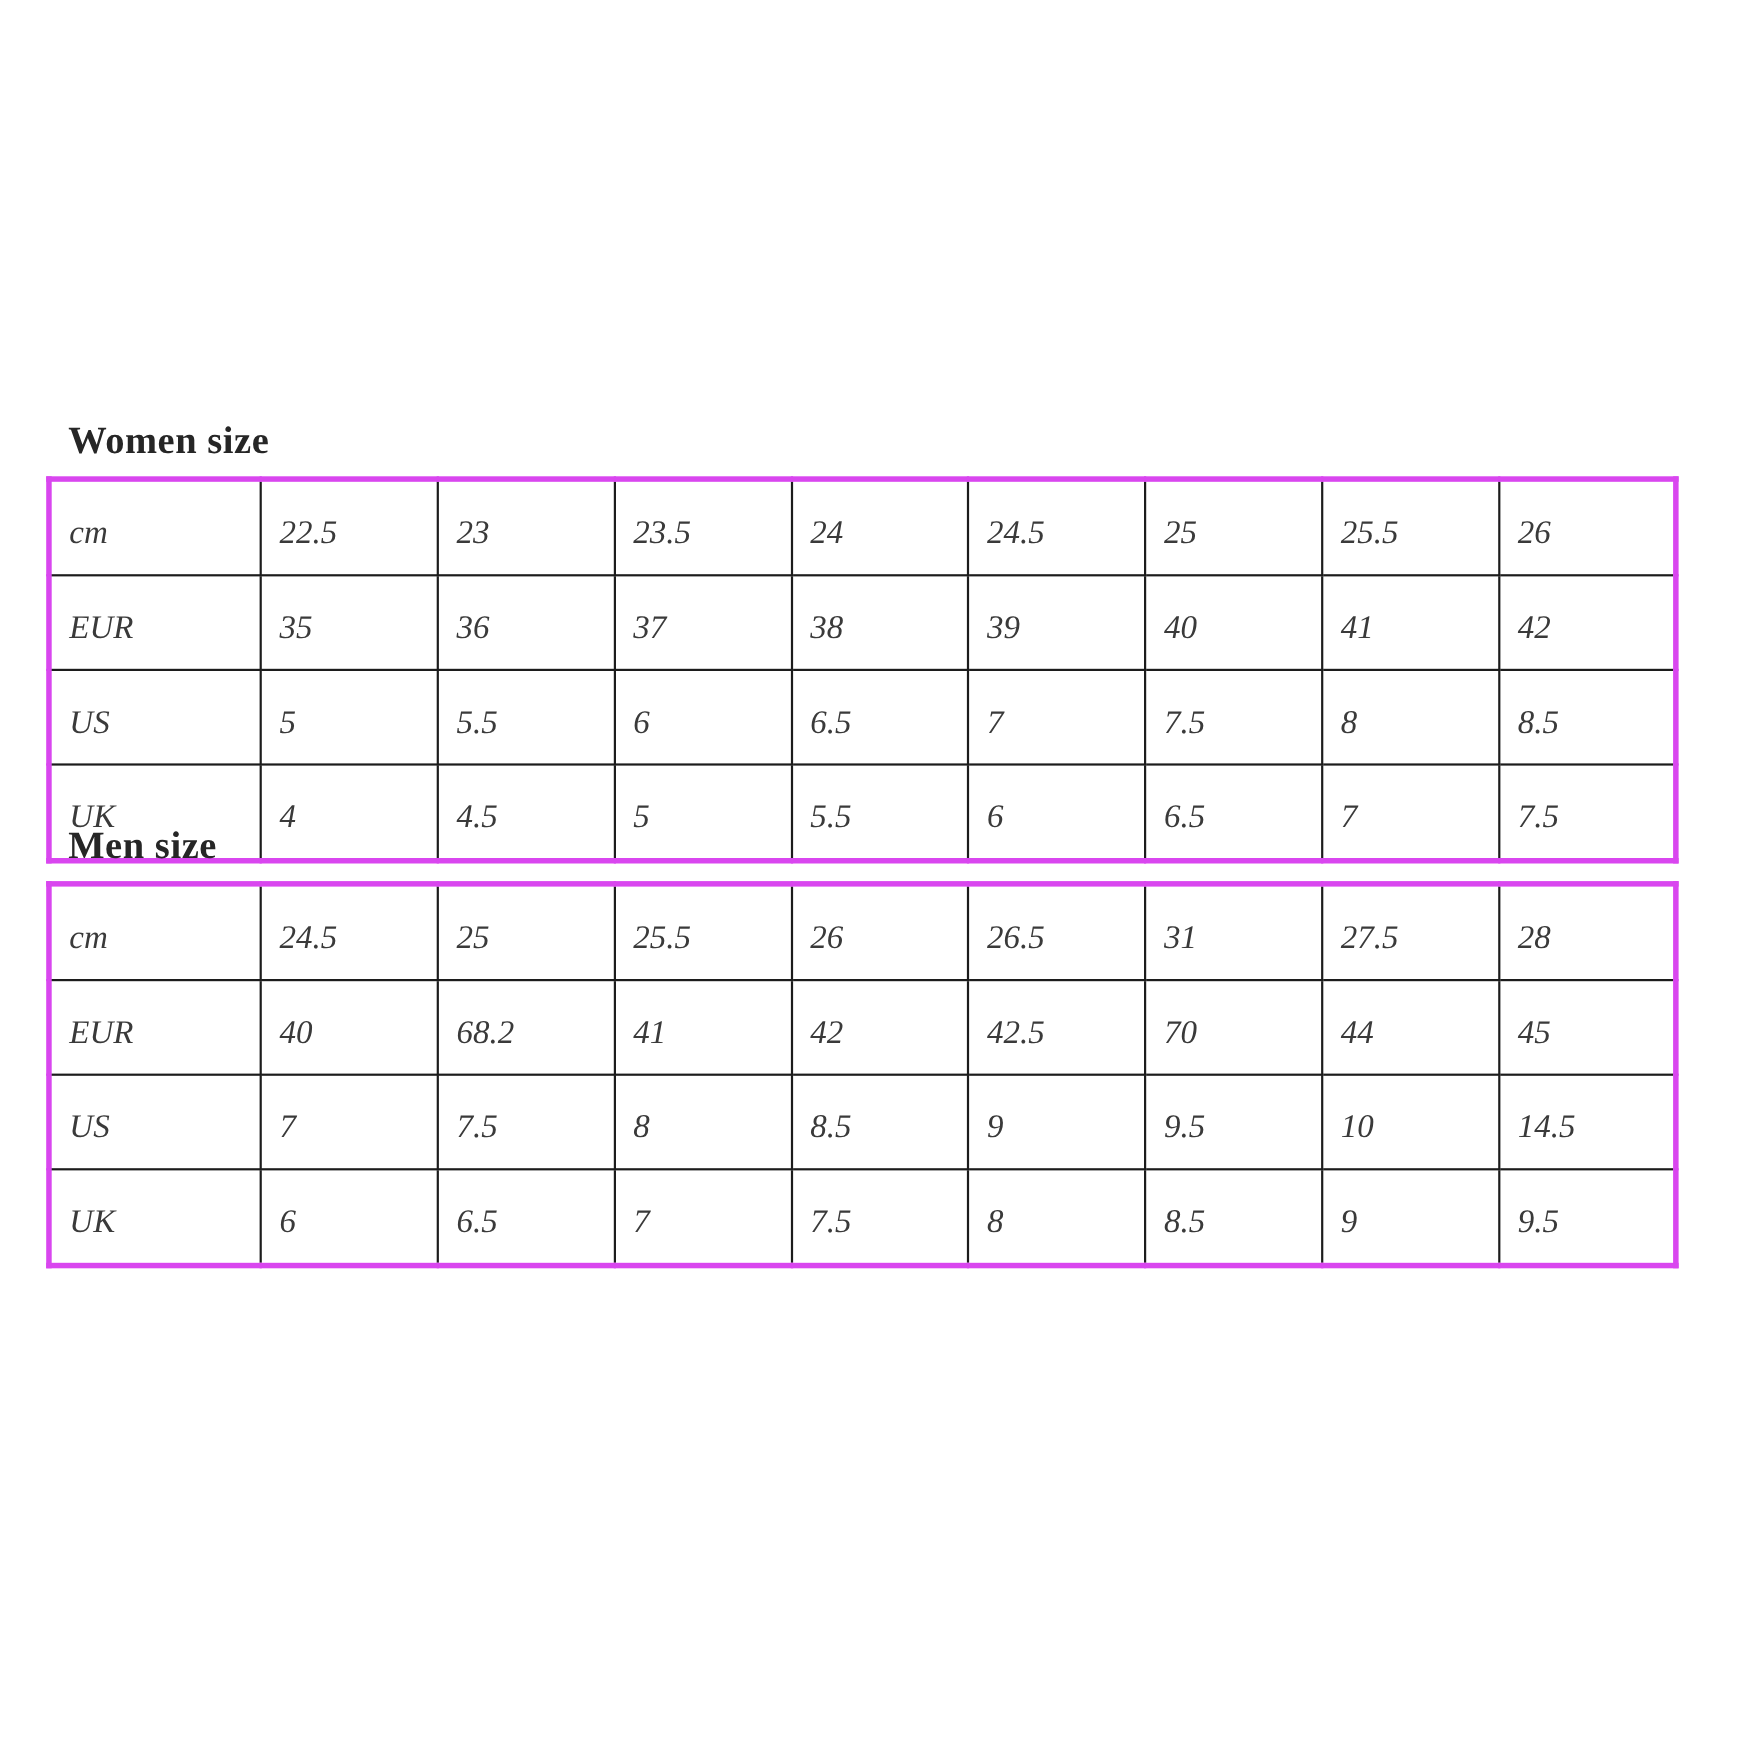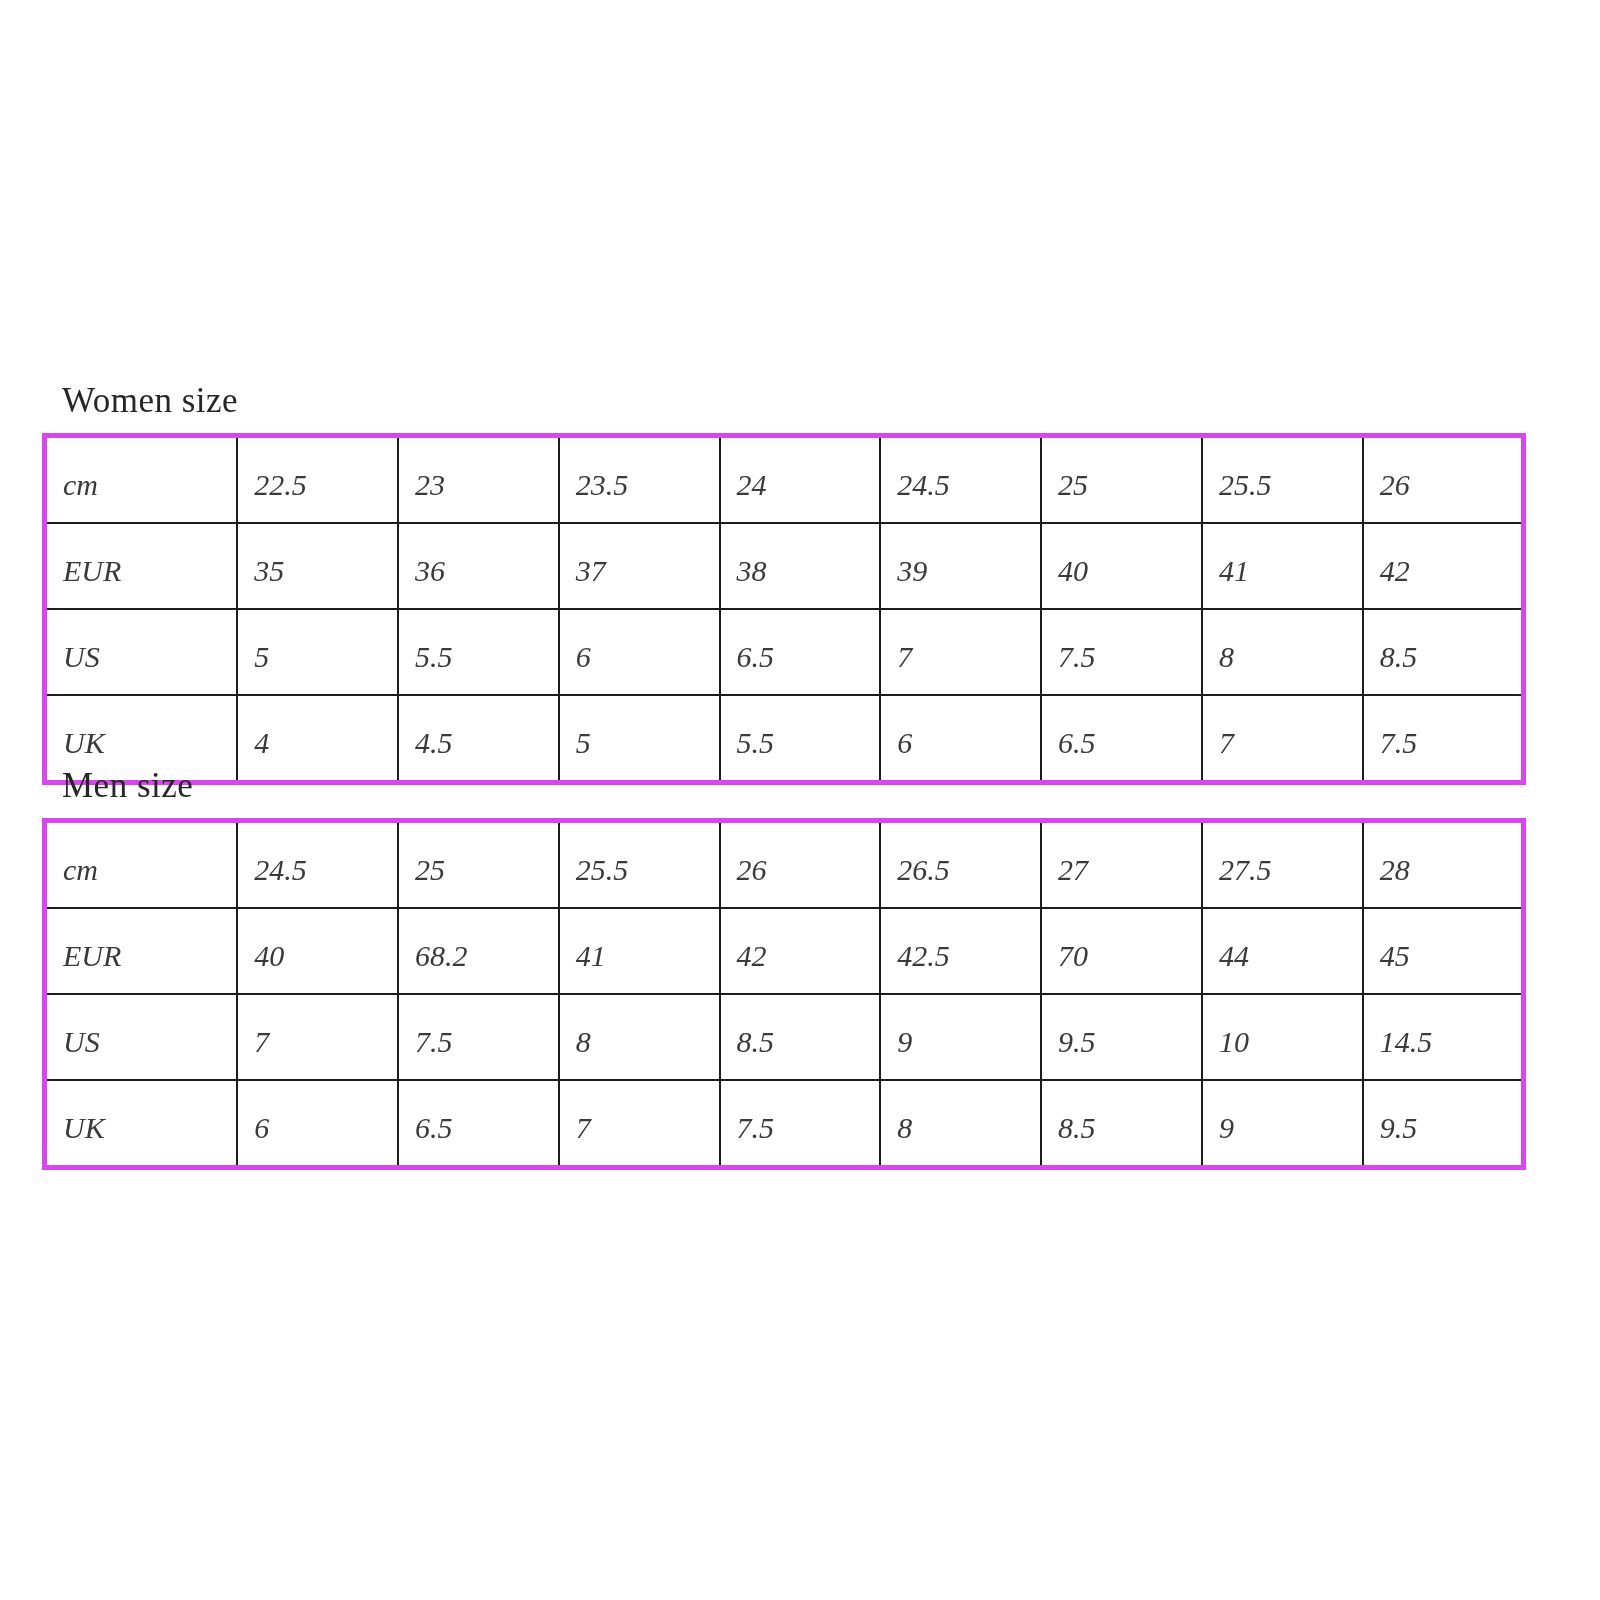--- a/index.html
+++ b/index.html
@@ -15,25 +15,25 @@
     font-family: "Liberation Serif", "DejaVu Serif", serif;
     color: #2e2e2e;
     overflow: hidden;
   }
   .table-block {
     position: absolute;
     left: 42px;
     width: 1484px;
   }
   .block-women { top: 383px; }
-  .block-men   { top: 768px; }
+  .block-men   { top: 751px; }
   .size-title {
     margin: 0 0 13px 20px;
     font-size: 35px;
-    font-weight: normal;
+    font-weight: bold;
     line-height: 1.05;
     color: #262626;
     letter-spacing: 0.5px;
   }
   table.size-table {
     border-collapse: collapse;
     width: 100%;
     table-layout: fixed;
     border: 5px solid #d946ef;
     font-style: italic;
@@ -114,21 +114,21 @@
     <h2 class="size-title">Men size</h2>
     <table class="size-table">
       <tbody>
           <tr>
             <td class="label-col">cm</td>
             <td>24.5</td>
             <td>25</td>
             <td>25.5</td>
             <td>26</td>
             <td>26.5</td>
-            <td>27</td>
+            <td>31</td>
             <td>27.5</td>
             <td>28</td>
           </tr>
           <tr>
             <td class="label-col">EUR</td>
             <td>40</td>
             <td>68.2</td>
             <td>41</td>
             <td>42</td>
             <td>42.5</td>

